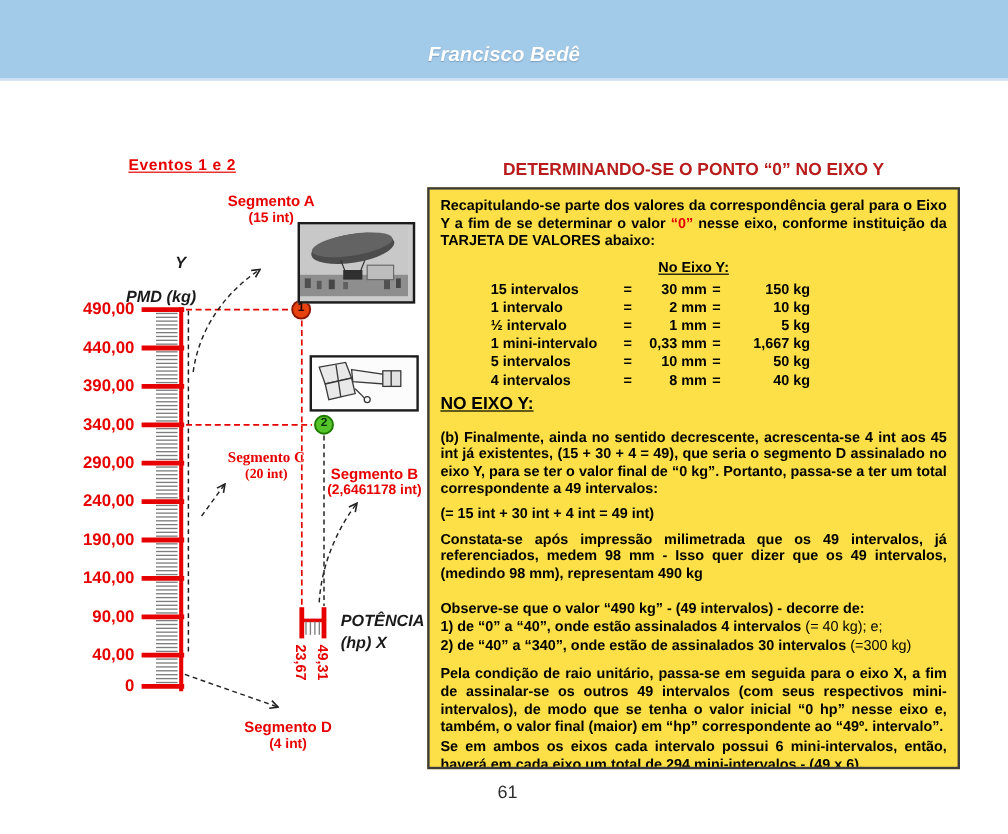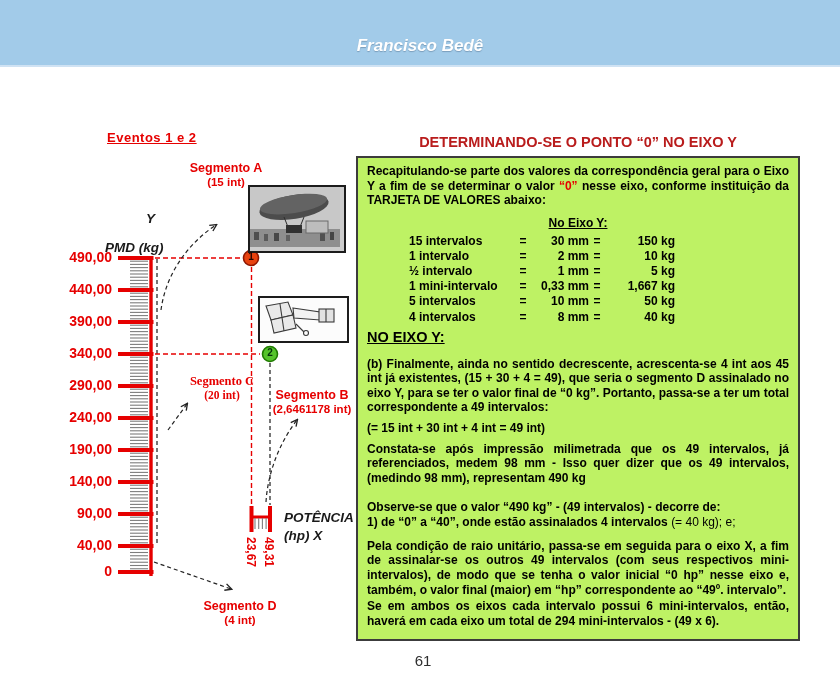--- a/index.html
+++ b/index.html
@@ -55,21 +55,21 @@
   .photo{border:2px solid #1c1c1c;background:#cccccc;overflow:hidden;}
   #photo1{left:248px;top:185px;width:94px;height:64px;}
   #photo2{left:258px;top:296px;width:87px;height:43px;background:#fcfcfc;}
   
   .panel-title{
     left:356px;top:134px;width:444px;text-align:center;
     font-weight:bold;font-size:14.5px;color:#b91c1c;
   }
   .panel{
     left:356px;top:156px;width:444px;height:485px;box-sizing:border-box;
-    background:#bef264;border:2px solid #3c3c3c;
+    background:#fde047;border:2px solid #3c3c3c;
     padding:6px 9px;overflow:hidden;
     font-size:12px;font-weight:bold;line-height:1.22;color:#000;
   }
   .panel p{margin:0 0 6px 0;text-align:justify;}
   .u{}
   .red{color:#e60000;}
   .note{font-weight:normal;}
   .tarjeta-head{text-align:center;text-decoration:underline;margin:8px 0 3px 0;}
   .tarjeta{margin:0 0 4px 42px;}
   .trow{display:grid;grid-template-columns:106px 16px 58px 16px 70px;line-height:1.27;}
@@ -351,20 +351,21 @@
   <div class="no-eixo">NO EIXO Y:</div>
 
   <p><span>(b) </span><span class="u">Finalmente</span><span>, ainda no </span><span class="u">sentido decrescente</span><span>, acrescenta-se 4 int aos 45 int já existentes, (15 + 30 + 4 = 49), que seria o segmento  D assinalado  no  eixo  Y,  para  se  ter  o  valor final de  “0 kg”. Portanto, passa-se  a ter um total correspondente  a 49 intervalos:</span></p>
   <p class="formula">(= 15 int + 30 int + 4 int = 49 int)</p>
   <p>Constata-se  após  impressão  milimetrada  que  os  49  intervalos,  já referenciados,  medem  98 mm - Isso quer  dizer  que  os  49  intervalos, (medindo  98  mm),  representam  490 kg</p>
 
   <div class="gap"></div>
 
   <p style="margin-bottom:1px"><span class="u">Observe-se  que o valor “490 kg”</span><span>  - </span><span class="u">(49 intervalos)</span><span>  - </span><span class="u">decorre de:</span></p>
   <p style="margin-bottom:1px"><span>1) de “0” a “40”, onde estão assinalados 4 intervalos </span><span class="note">(= 40 kg); e;</span></p>
+  <p style="margin-bottom:1px"><span>2) de “40” a “340”, onde estão de assinalados 30 intervalos </span><span class="note">(=300 kg)</span></p>
 
   <div class="gap"></div>
 
   <p style="margin-bottom:2px"><span>Pela condição de </span><span class="u">raio  unitário</span><span>, passa-se em seguida para o eixo X, a fim  de  assinalar-se  os  outros  49  intervalos  (com  seus  respectivos mini-intervalos),  de  modo  que se  tenha  o  valor  inicial  “0 hp”  nesse eixo e, também, o valor final (maior) em  “hp”  correspondente  ao  “49º. intervalo”.</span></p>
   <p>Se em  ambos  os  eixos  cada  intervalo  possui  6  mini-intervalos,  então, haverá  em cada eixo um total de 294  mini-intervalos   - (49 x 6).</p>
 </div>
 
 <div class="abs page-number">61</div>
 
 </body></html>

